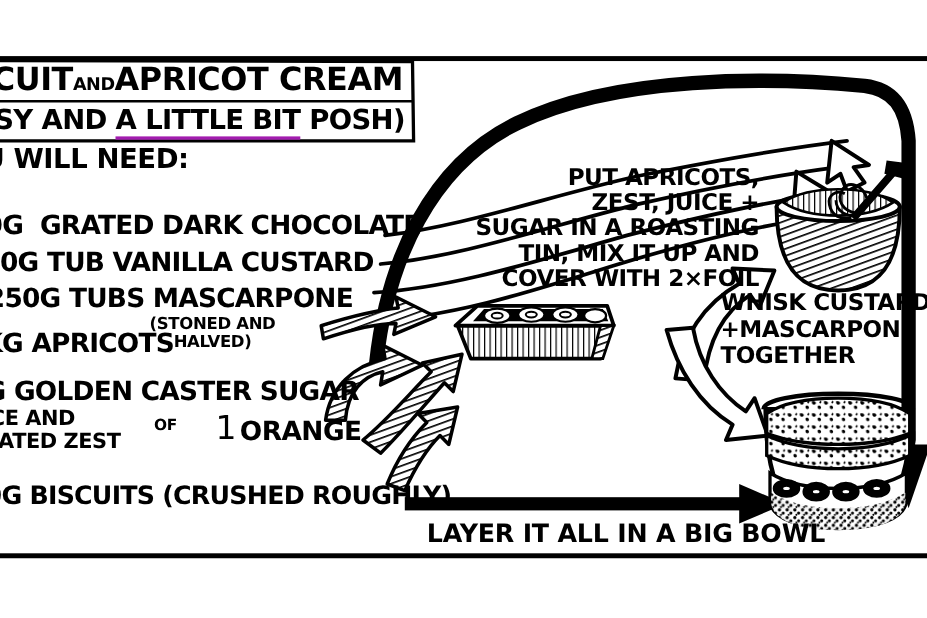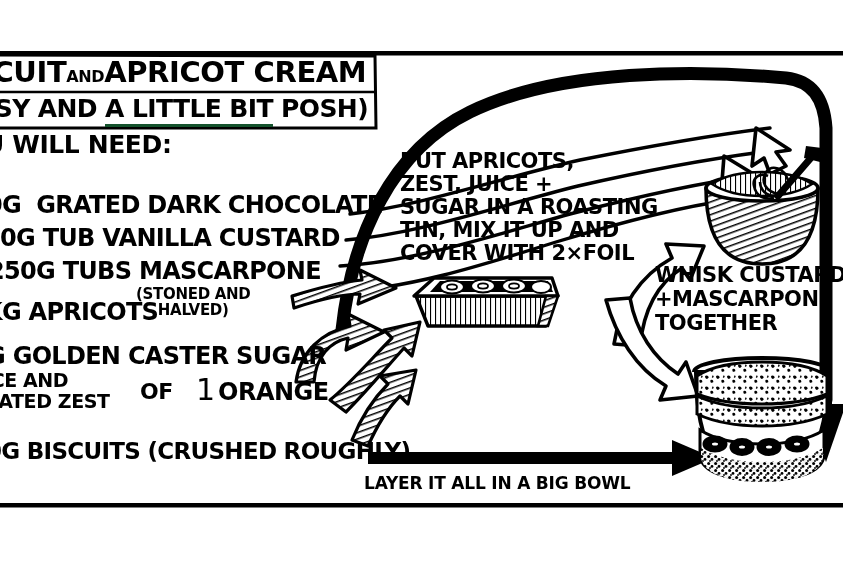--- a/index.html
+++ b/index.html
@@ -39,21 +39,21 @@
     font-size: 29px;
     letter-spacing: -0.4px;
   }
   #title-line1 .small { font-size: 16px; }
   #title-line2 {
     left: -24px; top: 96px;
     font-size: 25px;
     letter-spacing: -0.6px;
   }
   #title-line2 .ul {
-    border-bottom: 3px solid #14532d;
+    border-bottom: 3px solid #a21caf;
     padding-bottom: 1px;
   }
   #need-label {
     left: -16px; top: 132px;
     font-size: 25px;
     letter-spacing: -0.4px;
   }
   
   .ing {
     position: absolute;
@@ -81,21 +81,21 @@
     white-space: pre;
   }
   #ing4 { left: -14px; top: 344px; }
   #ing5a {
     position: absolute; left: -16px; top: 370px;
     font-size: 19px; font-weight: 700; text-transform: uppercase;
     letter-spacing: -0.4px; line-height: 1.08; white-space: pre;
   }
   #ing5b {
     position: absolute; left: 140px; top: 379px;
-    font-size: 22px; font-weight: 700; text-transform: uppercase;
+    font-size: 14px; font-weight: 700; text-transform: uppercase;
     letter-spacing: -0.4px; white-space: pre;
   }
   #ing5num {
     position: absolute; left: 196px; top: 372px;
     font-size: 30px; font-weight: 400; white-space: pre;
   }
   #ing5c {
     position: absolute; left: 218px; top: 378px;
     font-size: 24px; font-weight: 700; text-transform: uppercase;
     letter-spacing: -0.5px; white-space: pre;
@@ -104,24 +104,24 @@
   
   .step {
     position: absolute;
     font-family: "DejaVu Sans", sans-serif;
     font-weight: 700;
     text-transform: uppercase;
     line-height: 1.1;
     letter-spacing: -0.5px;
     white-space: pre;
   }
-  #step-roast { left: 400px; top: 150px; font-size: 21px; text-align: left; width: 290px; }
+  #step-roast { left: 400px; top: 150px; font-size: 21px; text-align: right; width: 290px; }
   #step-whisk { left: 655px; top: 263px; font-size: 21px; line-height: 1.15; }
   #step-fire  { left: 378px; top: 331px; font-size: 20px; line-height: 1.16; }
-  #step-layer { left: 364px; top: 474px; font-size: 17px; letter-spacing: -0.2px; }
+  #step-layer { left: 388px; top: 474px; font-size: 23px; letter-spacing: -0.2px; }
 </style>
 </head>
 <body>
 
 <div id="page">
 
   <svg id="ink" viewBox="0 0 843 562">
     <defs>
       <pattern id="hatch" width="6" height="6" patternUnits="userSpaceOnUse" patternTransform="rotate(70)">
         <rect width="6" height="6" fill="#fff"></rect>

